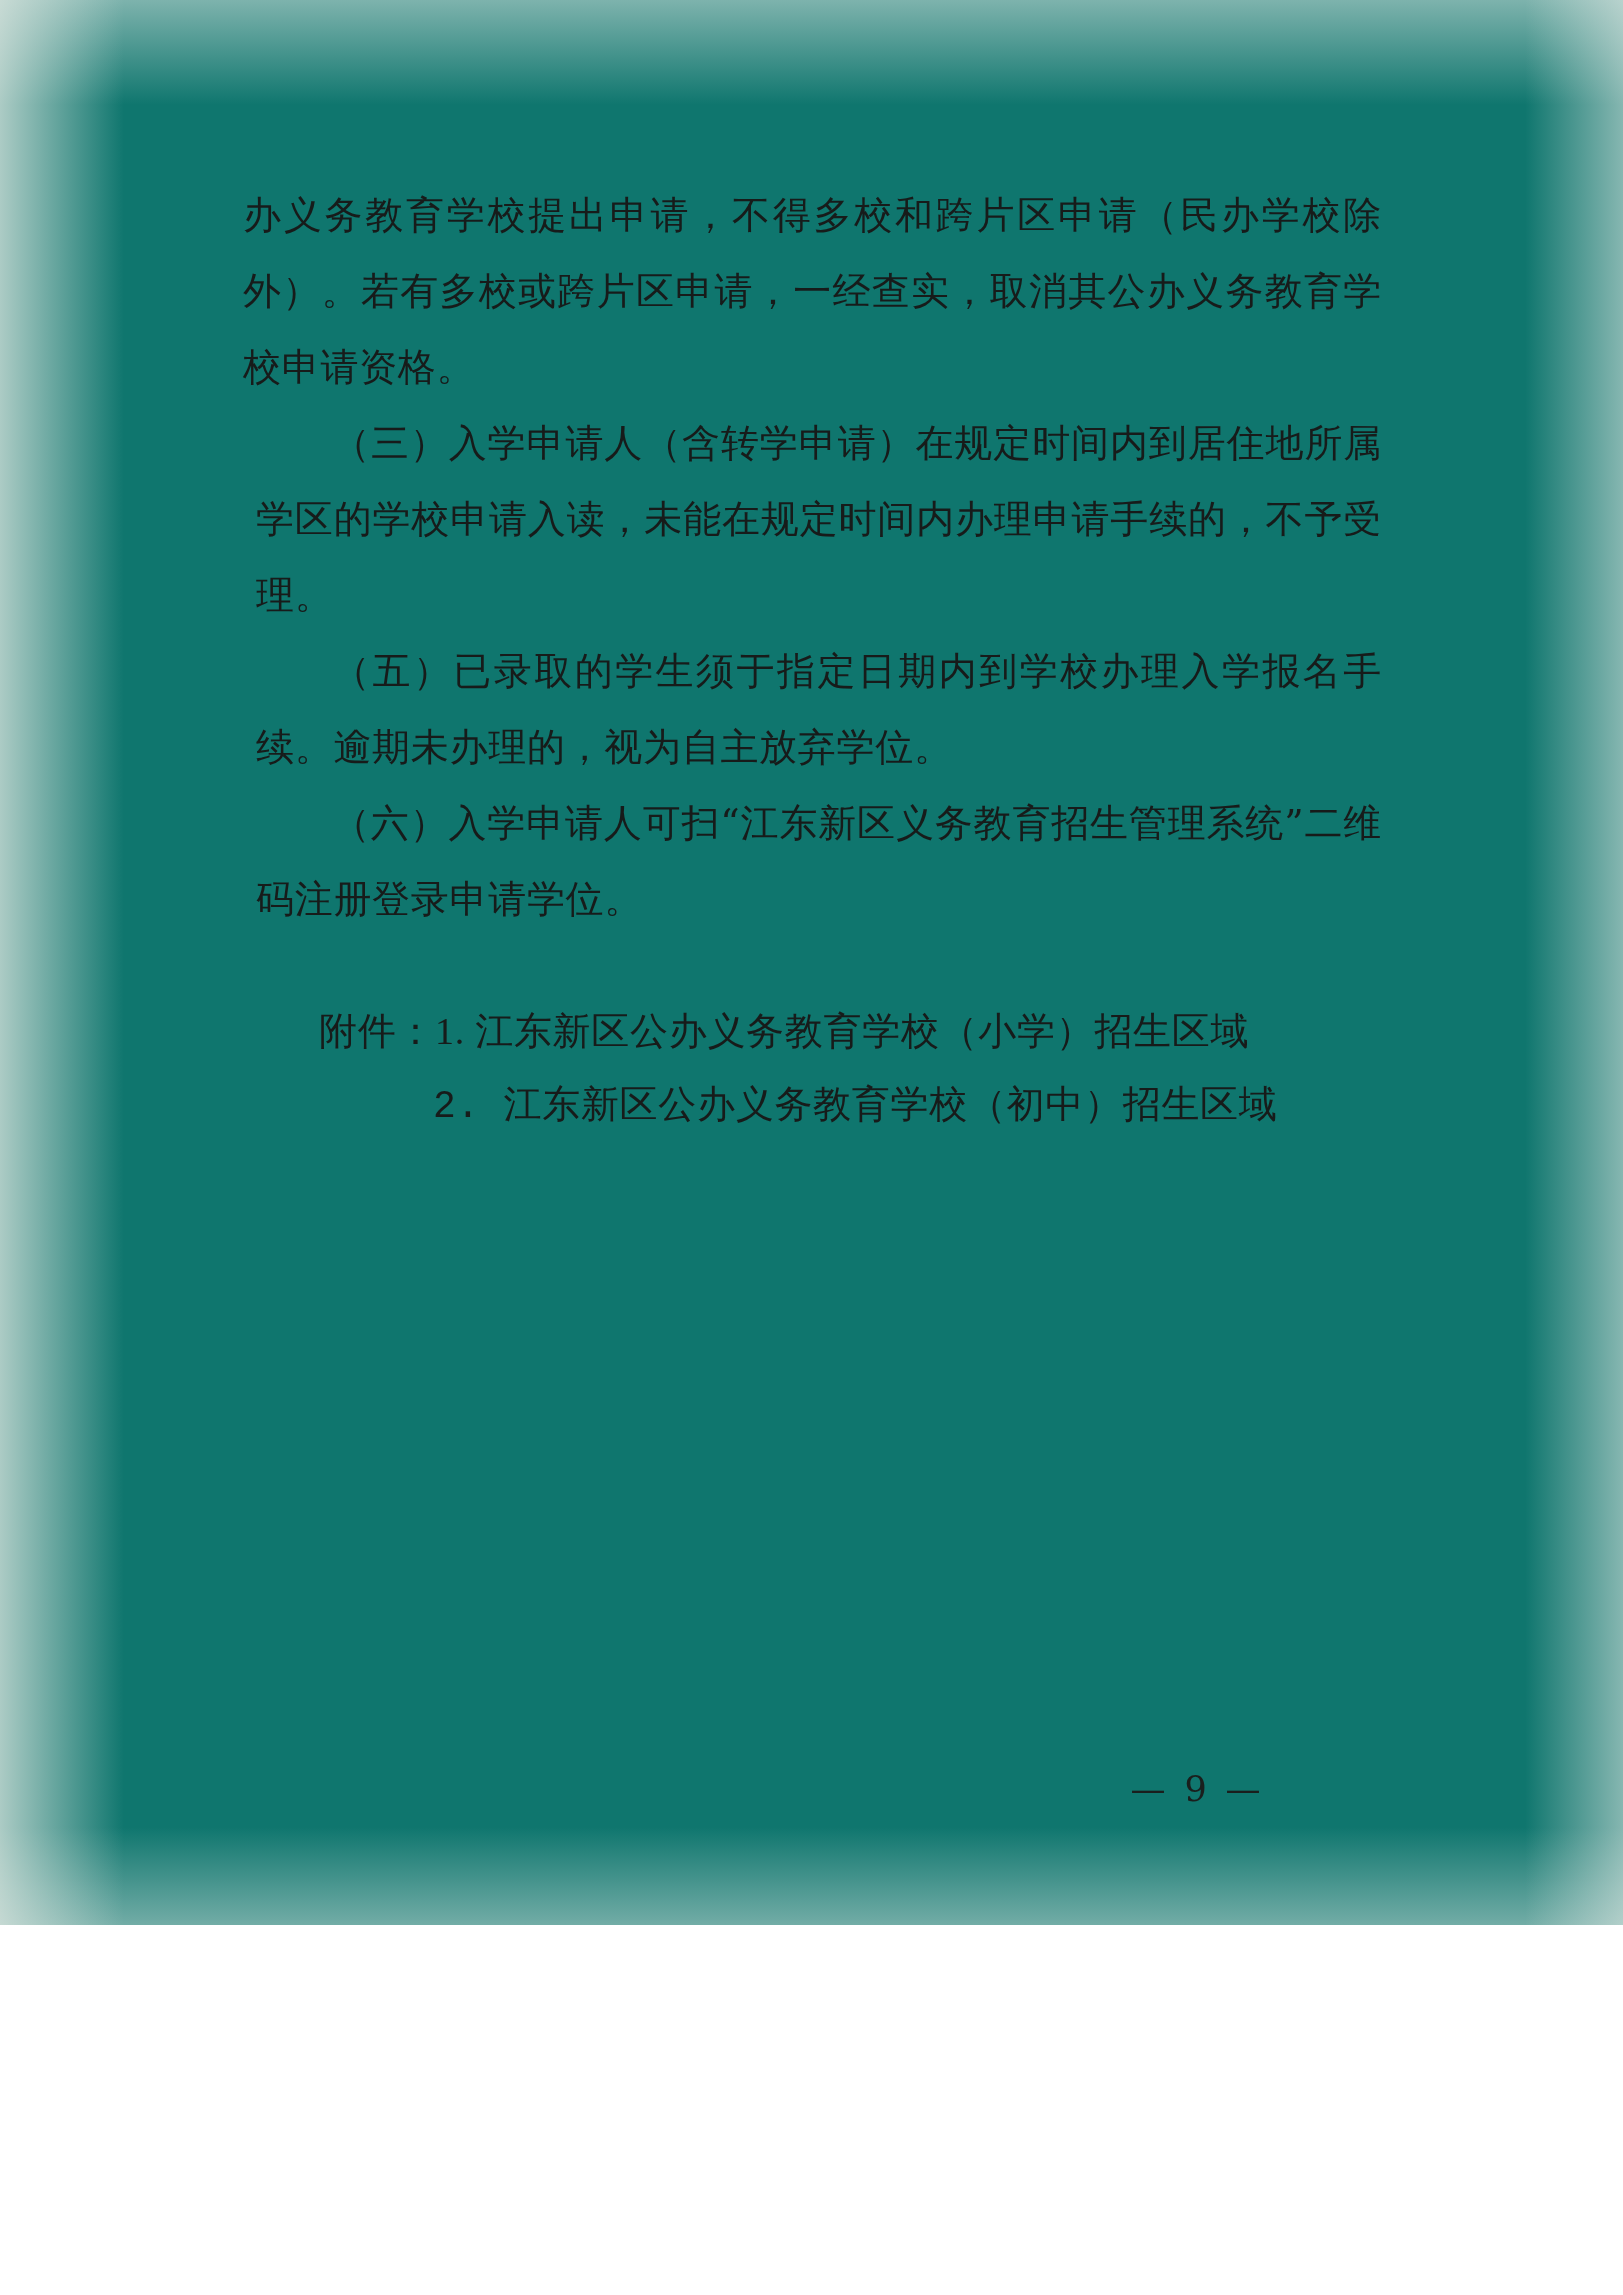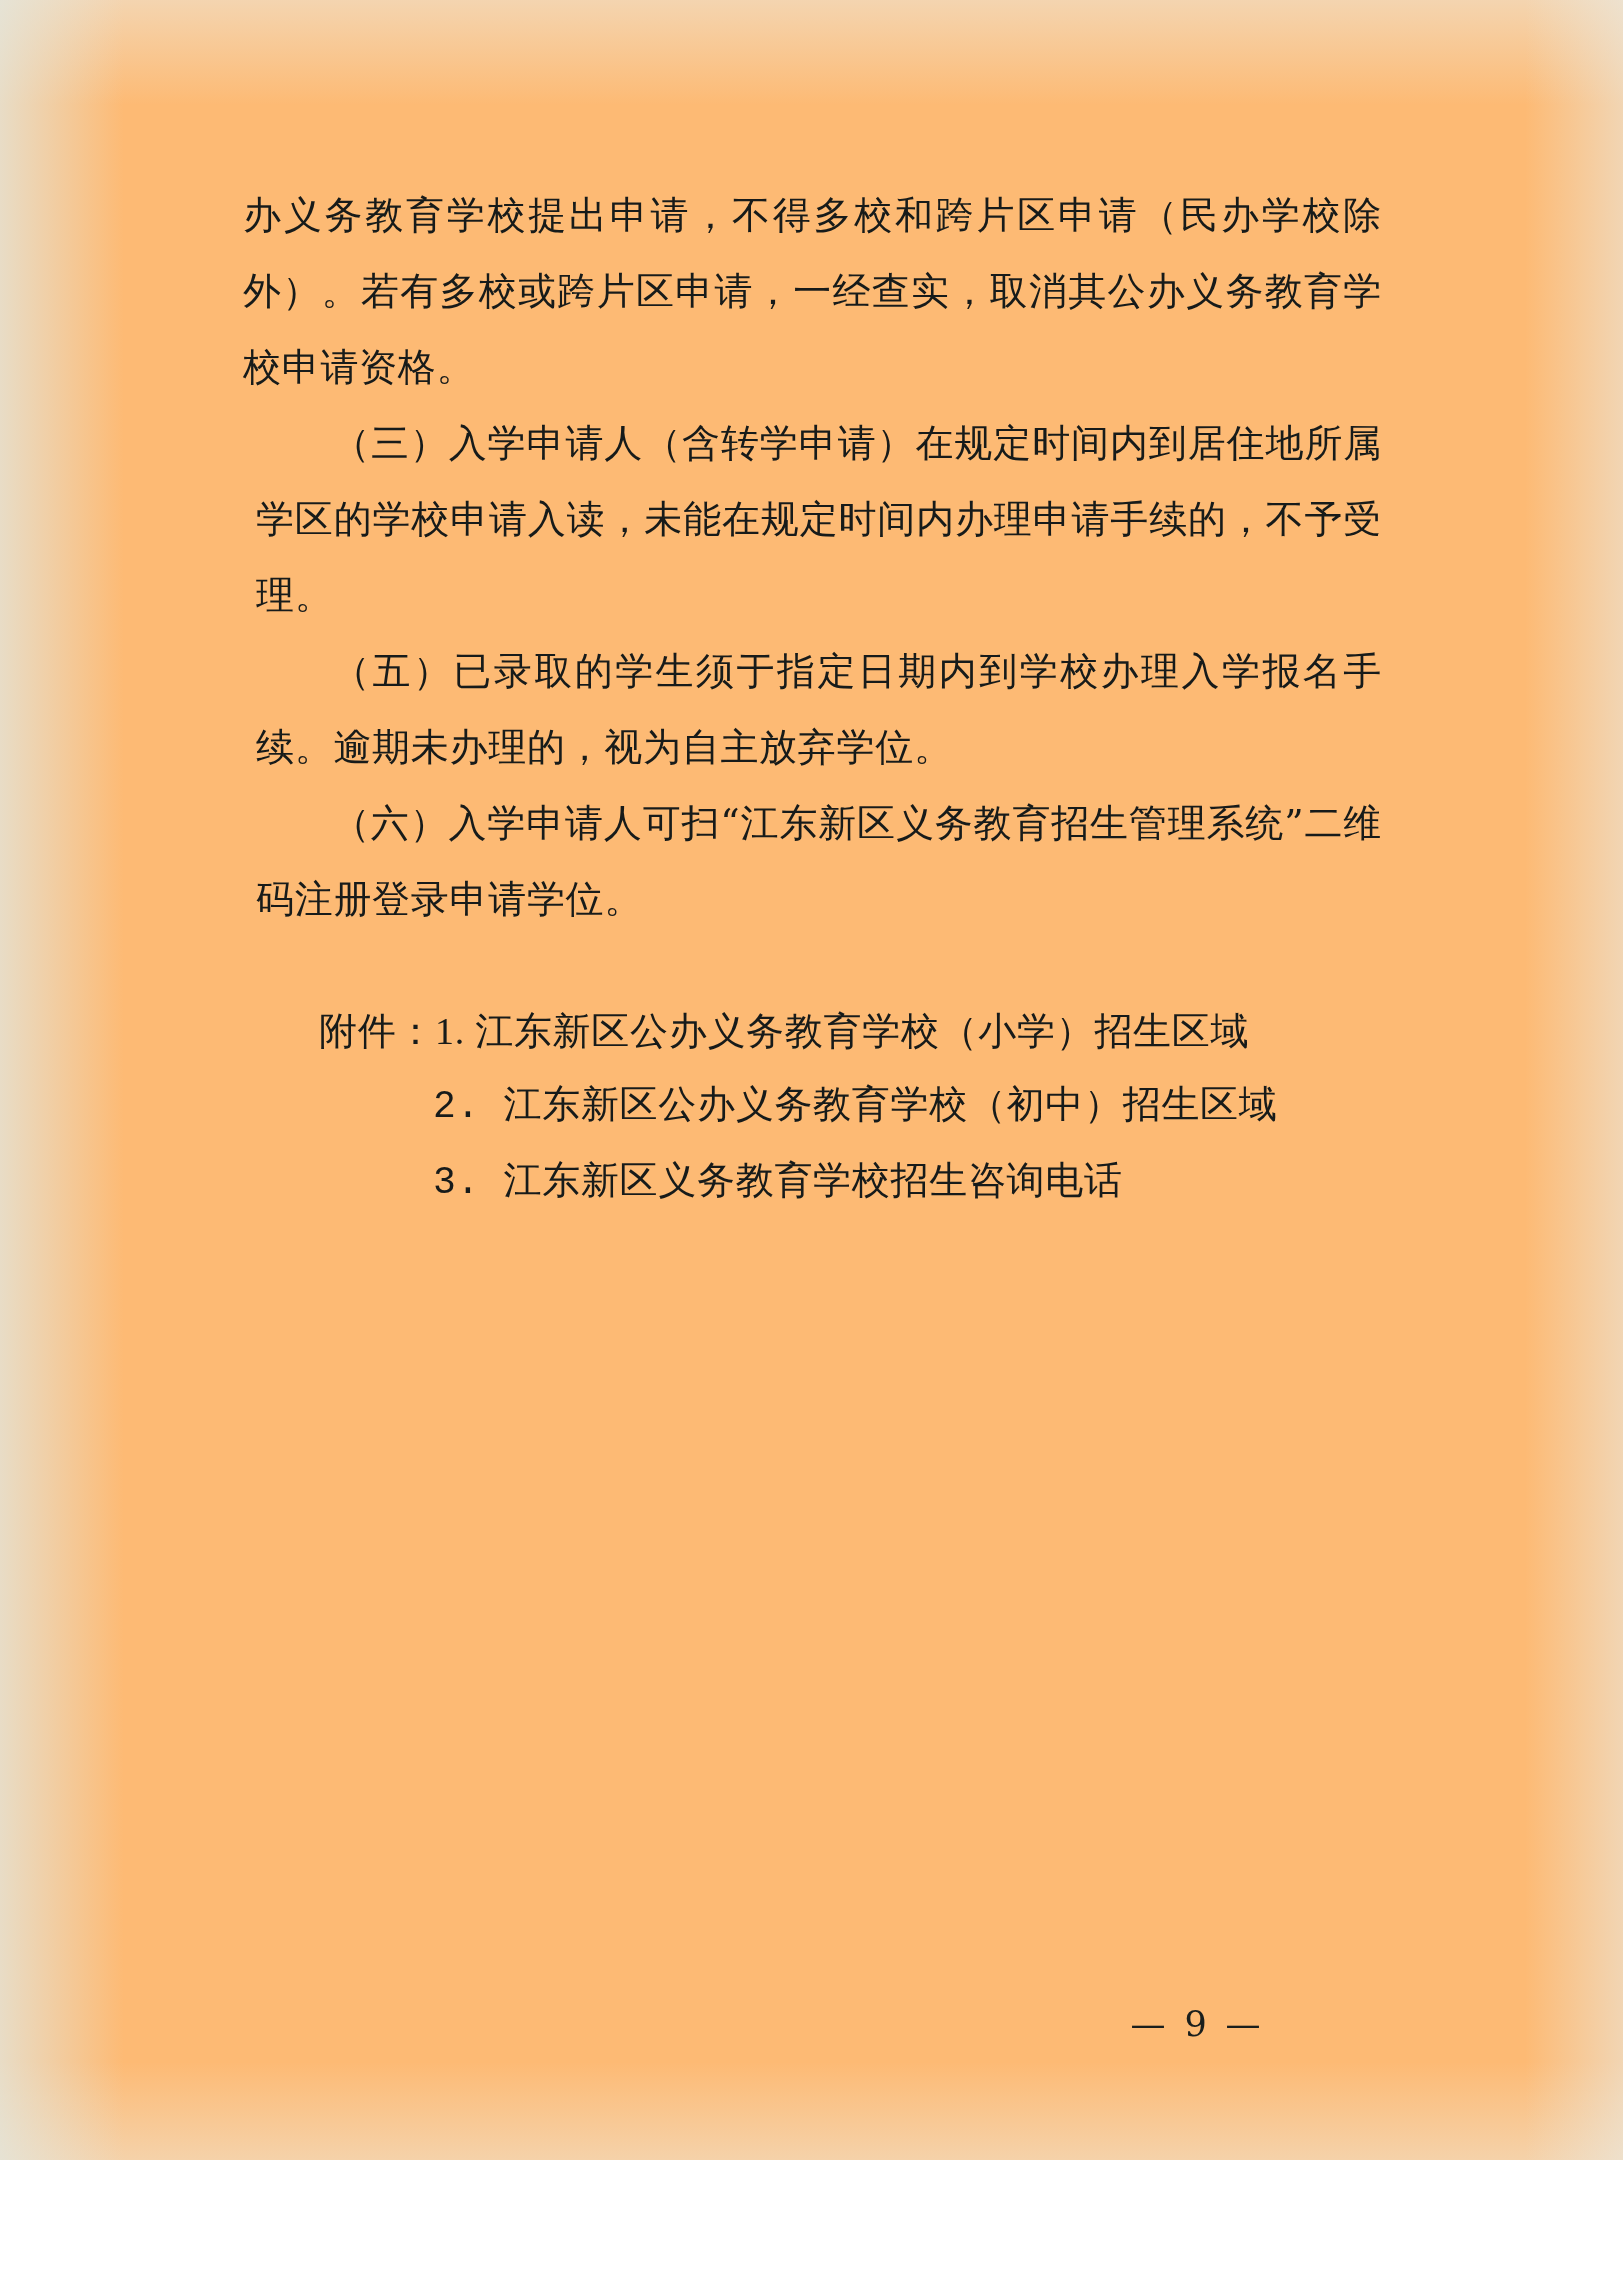--- a/index.html
+++ b/index.html
@@ -3,22 +3,22 @@
 <meta charset="utf-8">
 <style>
   html, body {
     margin: 0;
     padding: 0;
     background: #ffffff;
   }
   .page {
     position: relative;
     width: 1623px;
-    height: 2160px;
-    background: #fdba74;
+    height: 1925px;
+    background: #0f766e;
     overflow: hidden;
     font-family: "DejaVu Serif", "Liberation Serif", serif;
     
     box-sizing: border-box;
   }
   
   .scan-tint {
     position: absolute;
     inset: 0;
     pointer-events: none;
@@ -101,21 +101,20 @@
 
     <p class="body-line indent">（五）已录取的学生须于指定日期内到学校办理入学报名手续。逾期未办理的，视为自主放弃学位。</p>
 
     <p class="body-line indent">（六）入学申请人可扫“江东新区义务教育招生管理系统”二维码注册登录申请学位。</p>
 
     <div class="gap"></div>
 
     <div class="attach-block">
       <p class="attach-line first"><span>附件：</span><span>1. 江东新区公办义务教育学校（小学）招生区域</span></p>
       <p class="attach-line rest">2. 江东新区公办义务教育学校（初中）招生区域</p>
-      <p class="attach-line rest">3. 江东新区义务教育学校招生咨询电话</p>
     </div>
 
   </div>
 
   <div class="page-number">
     <span class="pn-inner">— 9 —</span>
   </div>
 </div>
 
 

